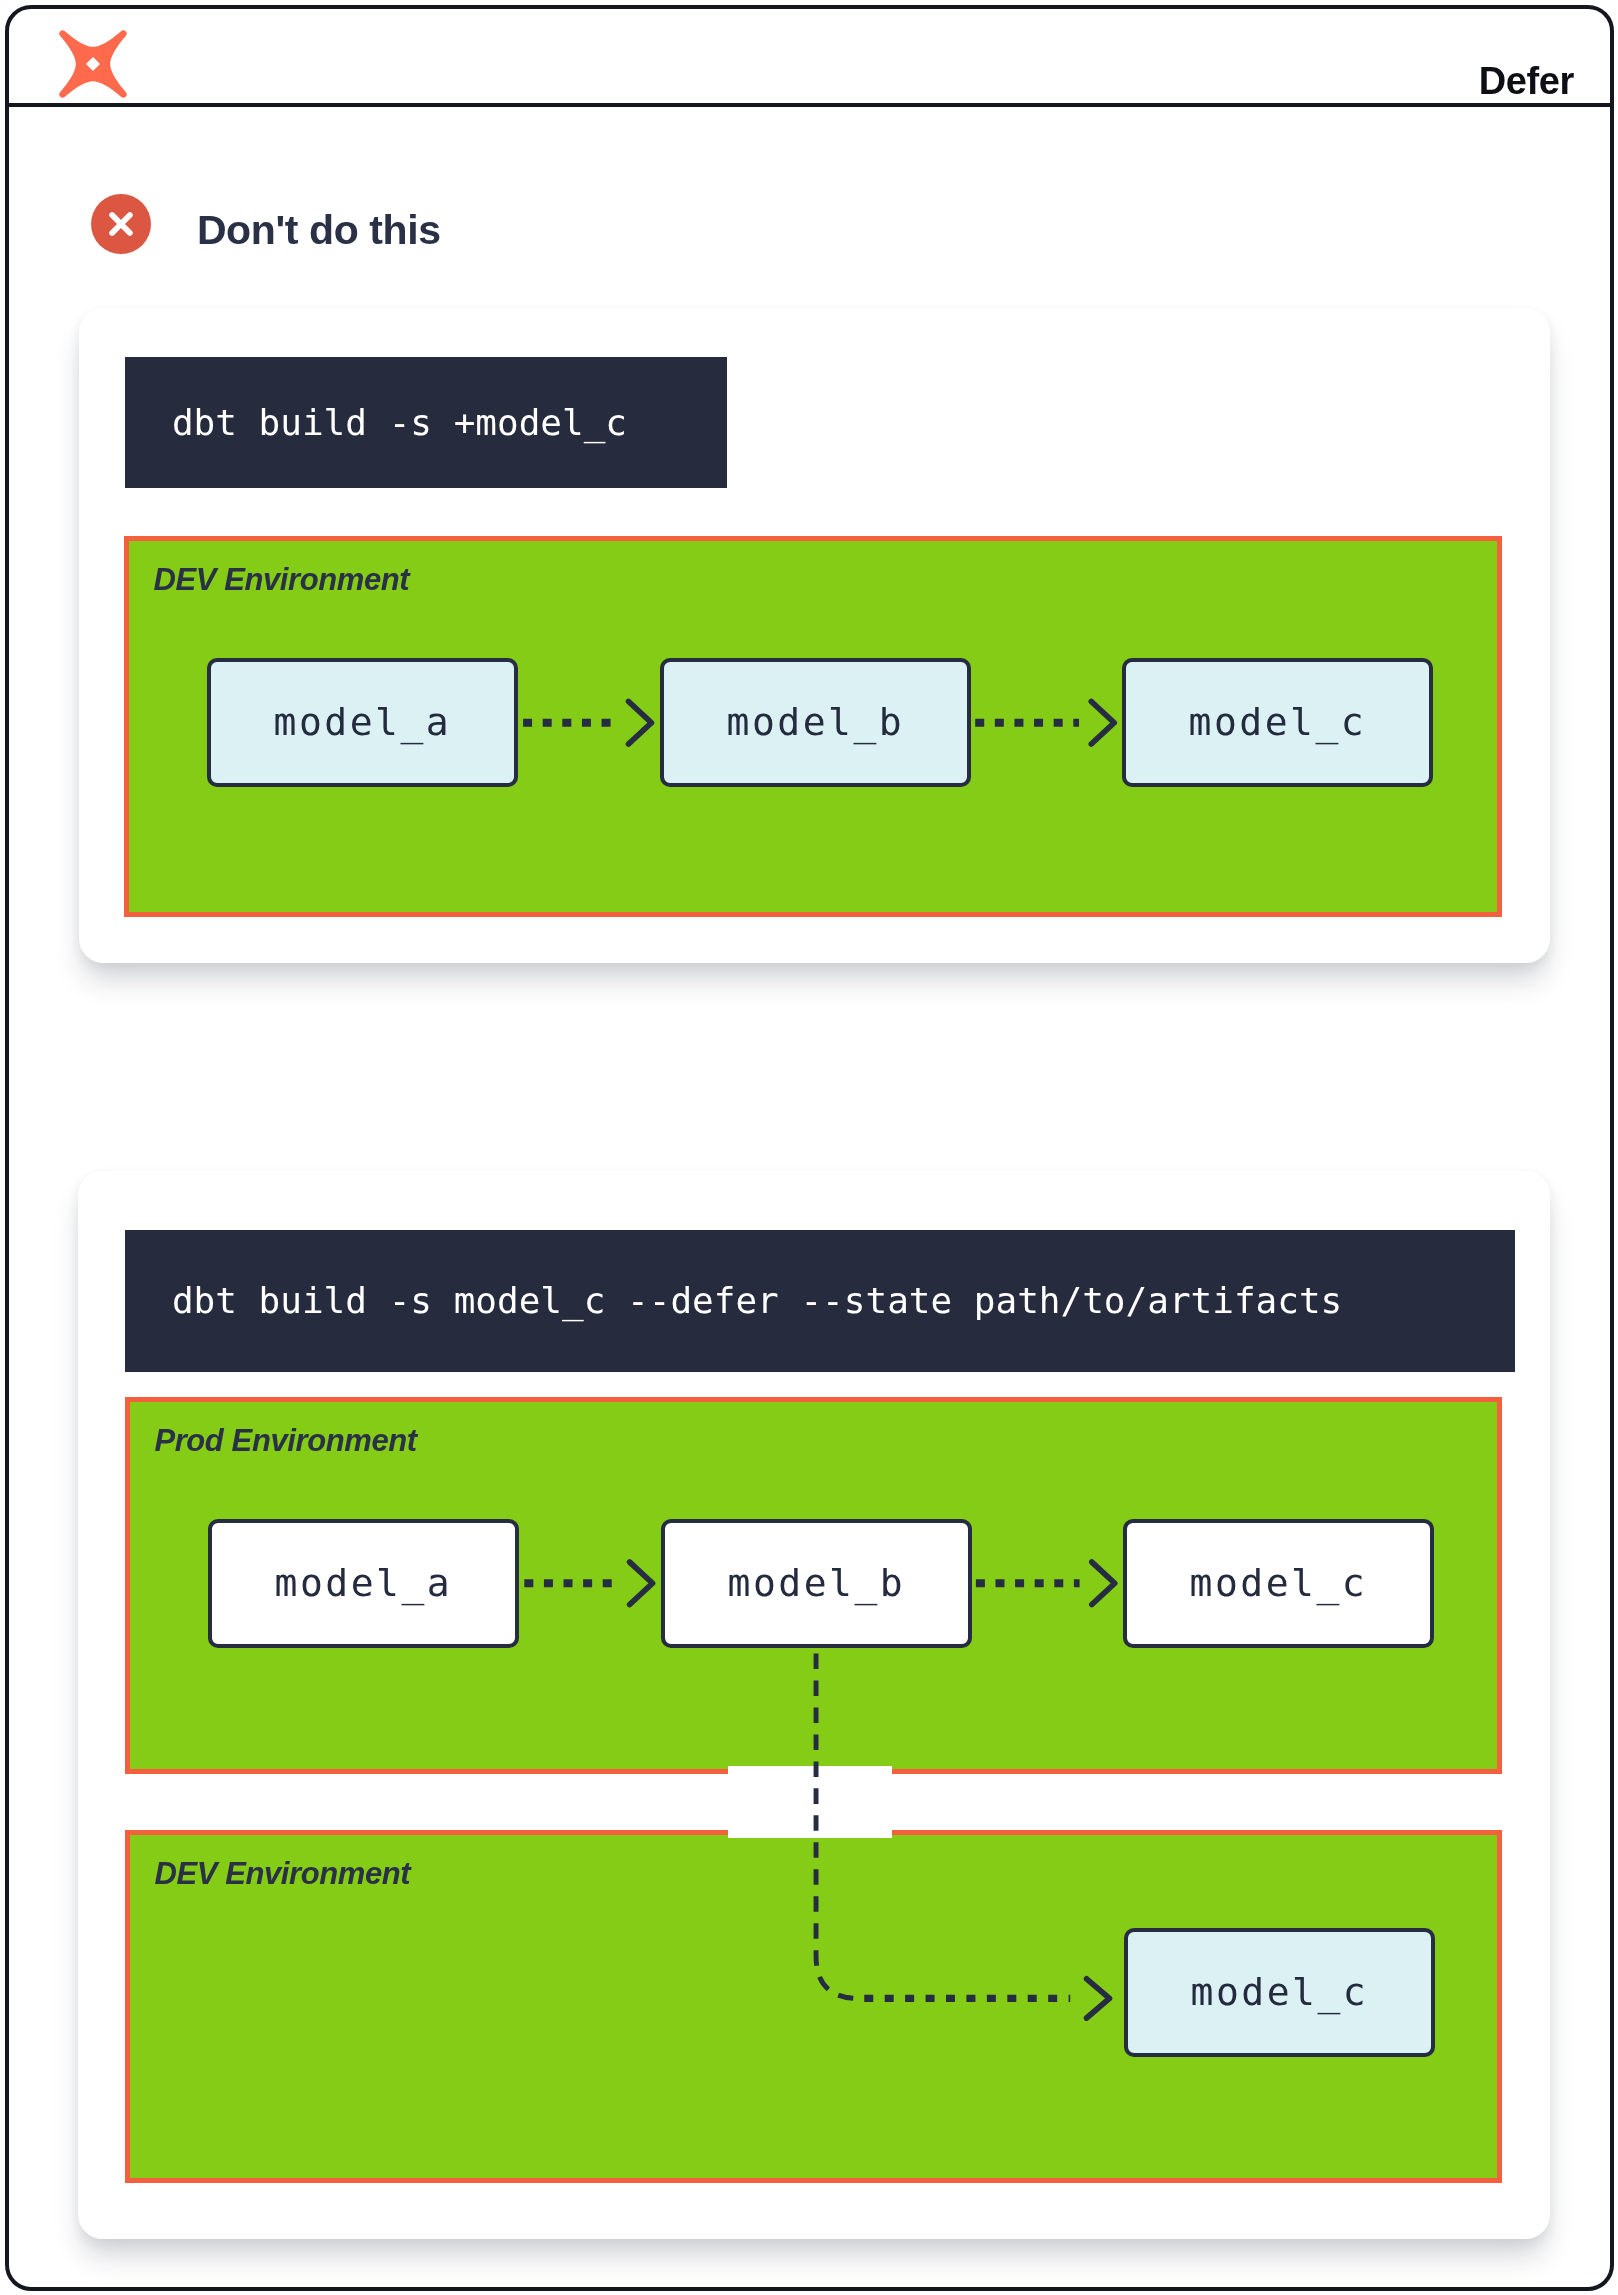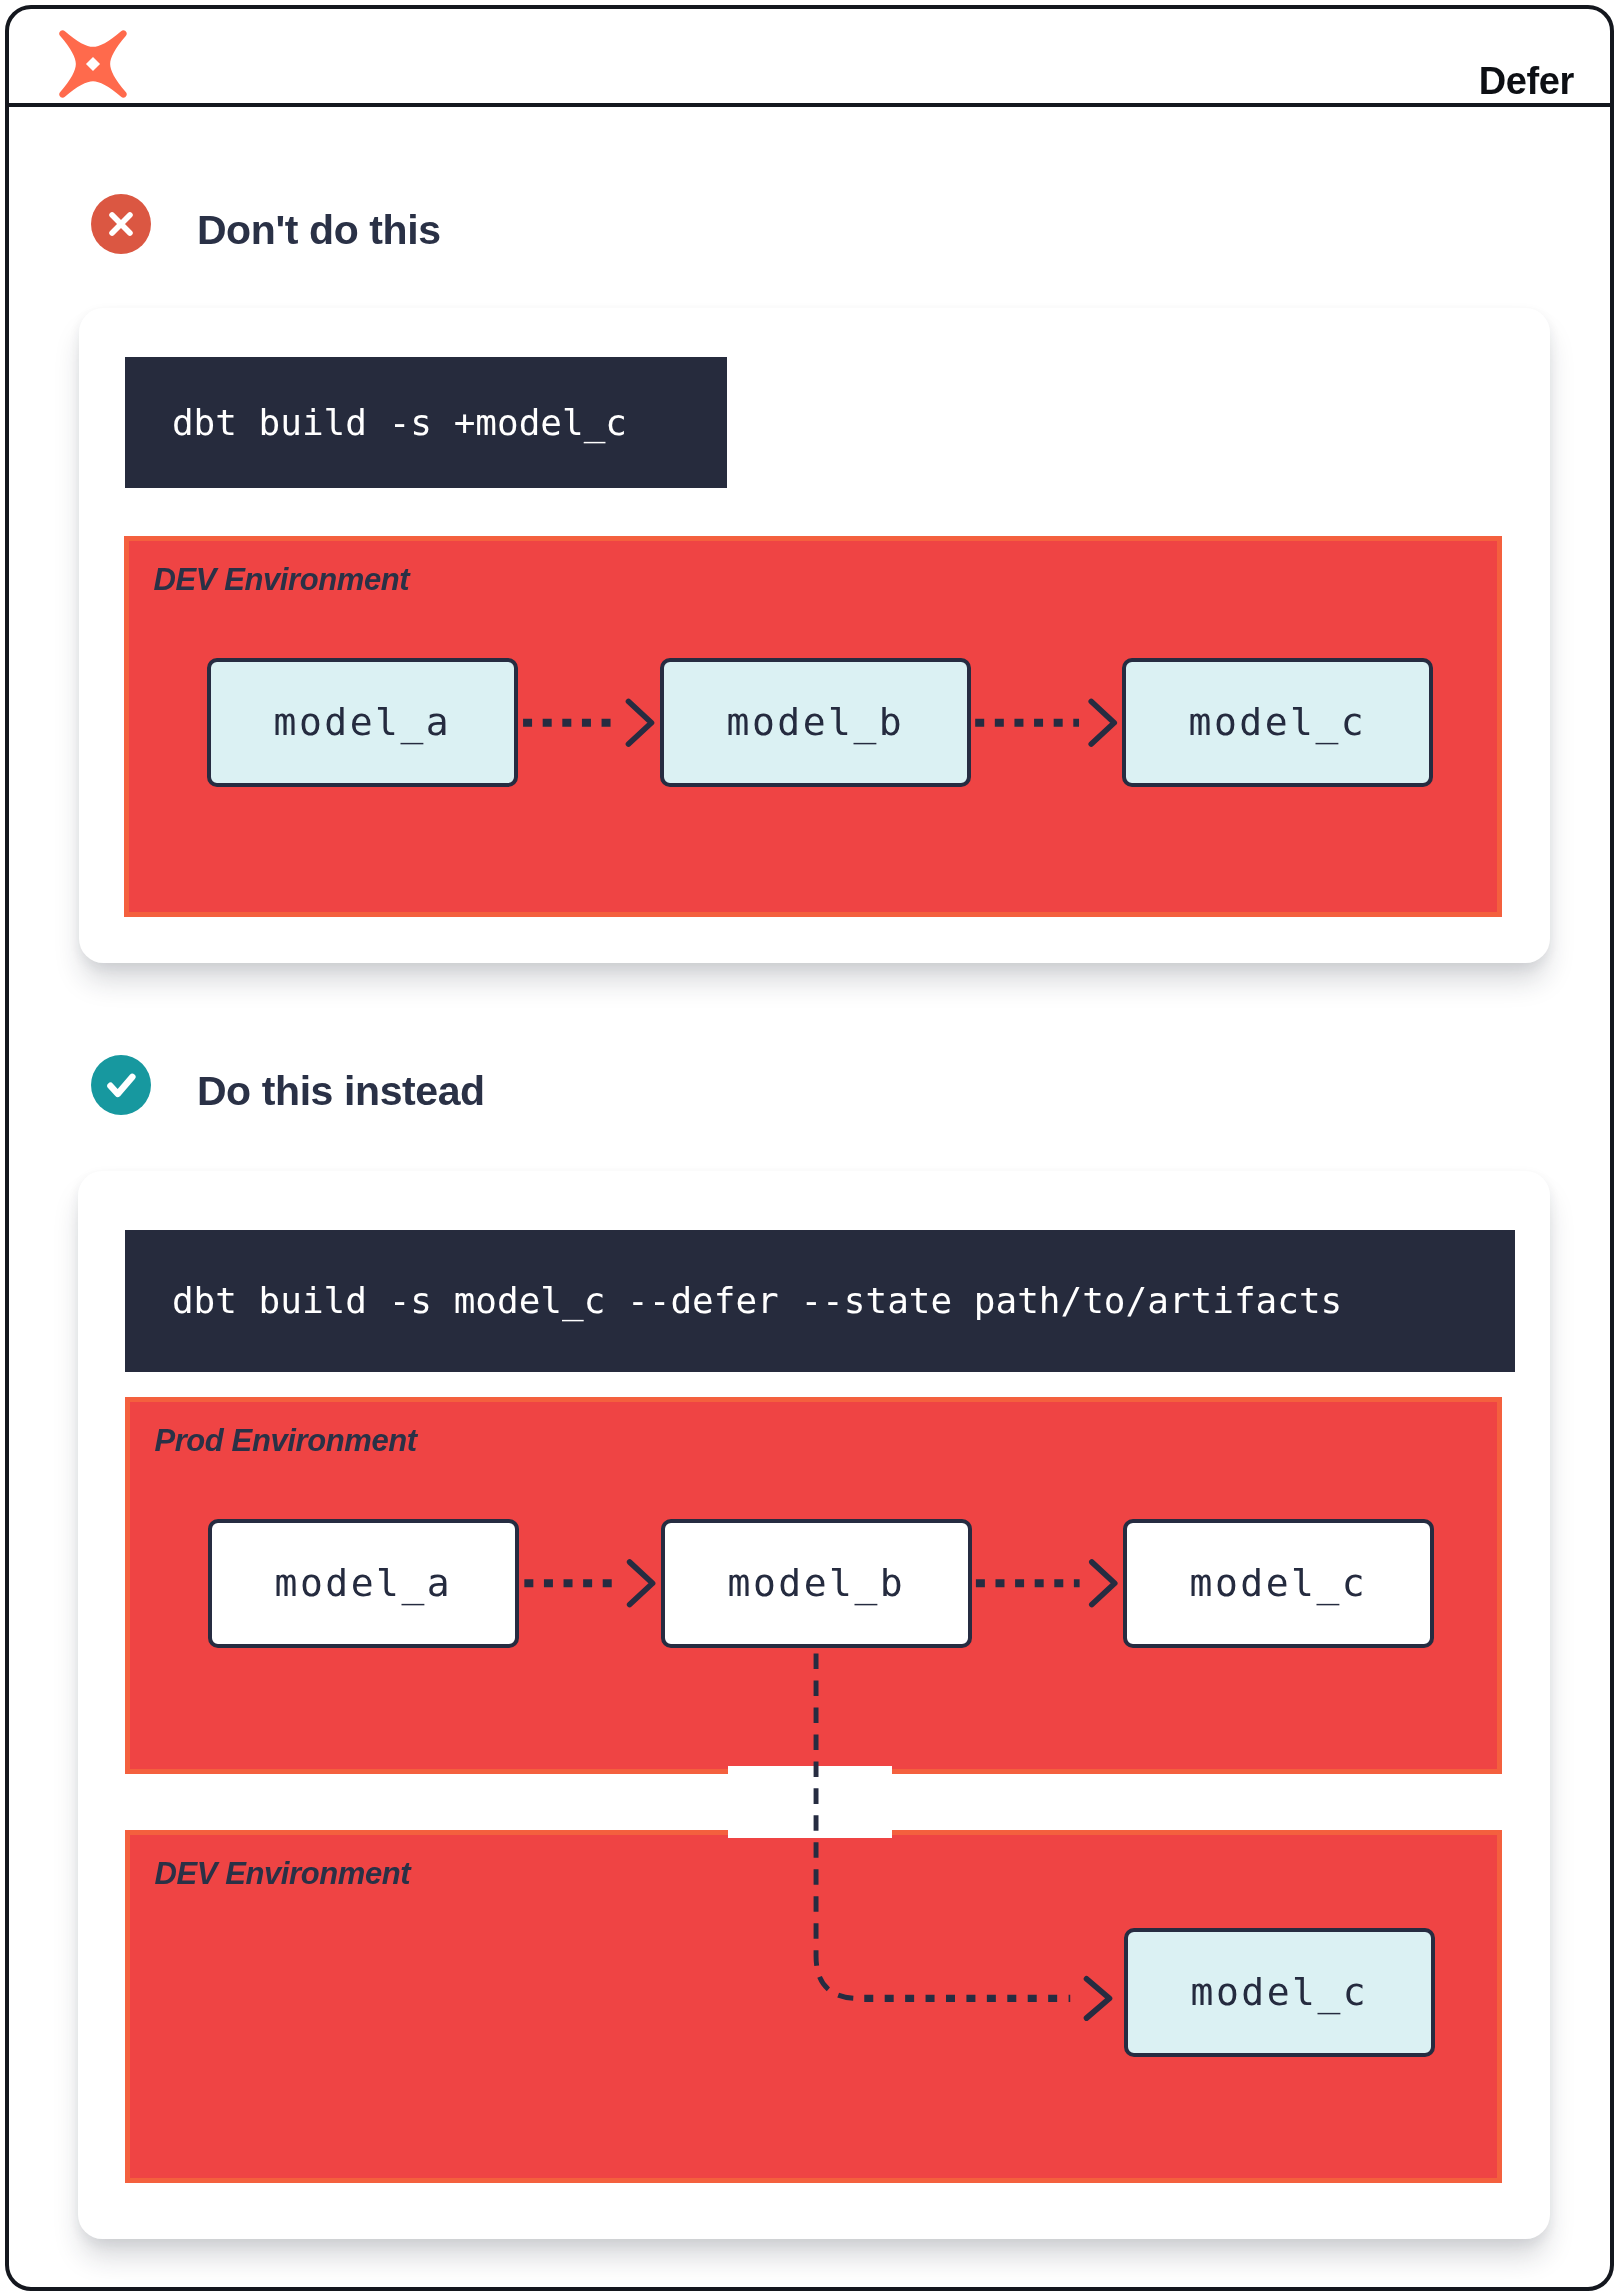--- a/index.html
+++ b/index.html
@@ -26,21 +26,21 @@
     position:absolute;background:#ffffff;border-radius:24.5px;
     box-shadow:0 21px 29px -4.9px rgba(30,36,50,0.18), 0 4.9px 11.4px rgba(30,36,50,0.07);
   }
   .code-block{
     position:absolute;background:#262B3D;color:#ffffff;
     font-family:"DejaVu Sans Mono",monospace;font-size:36px;
     display:flex;align-items:center;padding-left:47px;box-sizing:border-box;
     white-space:pre;
   }
   .env-box{
-    position:absolute;border:5.7px solid #F4603E;box-sizing:border-box;background:#ef4444;
+    position:absolute;border:5.7px solid #F4603E;box-sizing:border-box;background:#84cc16;
   }
   .env-label{
     position:absolute;left:24.5px;top:21px;
     font-size:31px;font-weight:700;font-style:italic;color:#2A3146;letter-spacing:-0.4px;
   }
   .model-box{
     position:absolute;width:311px;height:129px;box-sizing:border-box;
     border:4.9px solid #262C41;border-radius:10px;background:#DBF1F3;
     display:flex;align-items:center;justify-content:center;
     font-family:"DejaVu Sans Mono",monospace;font-size:38px;letter-spacing:2.5px;color:#252B3F;
@@ -104,27 +104,20 @@
 
       <svg class="overlay-svg" width="1367" height="370" viewBox="0 0 1672 452" aria-hidden="true">
         <path d="M482 222 H596" stroke="#262C41" stroke-width="10" stroke-dasharray="11 13" fill="none"></path>
         <path d="M611 196 L639 222 L611 248" stroke="#262C41" stroke-width="7" fill="none" stroke-linecap="round" stroke-linejoin="round"></path>
         <path d="M1035 222 H1162" stroke="#262C41" stroke-width="10" stroke-dasharray="11 13" fill="none"></path>
         <path d="M1177 196 L1205 222 L1177 248" stroke="#262C41" stroke-width="7" fill="none" stroke-linecap="round" stroke-linejoin="round"></path>
       </svg>
     </div>
   </div>
 
-  <div class="section-heading" style="left:82px;top:1046px;">
-    <svg class="heading-icon" viewBox="0 0 74 74" aria-hidden="true">
-      <circle cx="37" cy="37" r="37" fill="#17989F"></circle>
-      <path d="M24 38 L33 48 L51 27" stroke="#ffffff" stroke-width="8" fill="none" stroke-linecap="round" stroke-linejoin="round"></path>
-    </svg>
-    <div class="heading-text">Do this instead</div>
-  </div>
 
   <div class="card" style="left:69px;top:1162px;width:1472px;height:1068px;">
 
     <div class="code-block" style="left:47px;top:59px;width:1390px;height:142px;">
       <span>dbt build -s model_c --defer --state path/to/artifacts</span>
     </div>
 
     <div class="env-box" style="left:47px;top:226px;width:1377px;height:377px;">
       <div class="env-label">Prod Environment</div>
 

